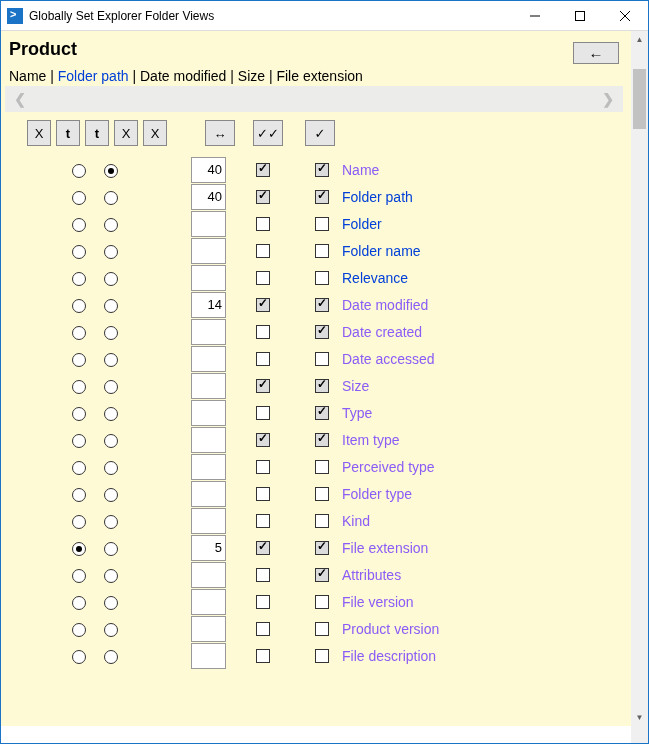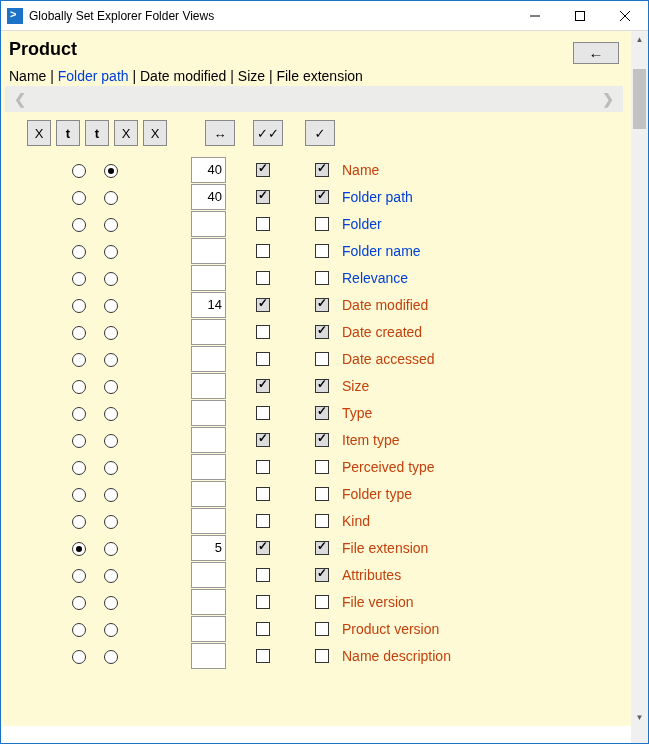--- a/index.html
+++ b/index.html
@@ -58,21 +58,21 @@
   .radio { appearance: none; width: 14px; height: 14px; border: 1px solid #333; border-radius: 50%; position: relative; cursor: pointer; background: #fff; }
   .radio:checked::after { content: ""; position: absolute; left: 3px; top: 3px; width: 6px; height: 6px; background: #000; border-radius: 50%; }
   .radio-gap { width: 50px; }
   .spin { width: 35px; height: 20px; border: 1px solid #999; background: #fff; font-size: 13px; text-align: right; padding: 12px 3px; }
   .spin.empty { color: transparent; }
   .chk-gap { width: 6px; }
   .chk { appearance: none; width: 14px; height: 14px; border: 1px solid #333; position: relative; cursor: pointer; background: #fff; }
   .chk:checked { background: #dcdcdc; }
   .chk:checked::after { content: "✓"; position: absolute; left: 1px; top: -3px; font-size: 12px; color: #000; font-weight: bold; }
   .chk-gap2 { width: 18px; }
-  .label { font-size: 14px; color: #c2410c; }
+  .label { font-size: 14px; color: #8b5cf6; }
   .label.link { color: #0040d8; }
 </style>
 </head>
 <body>
 
 <div class="window">
 
   <div class="title-bar">
     <div class="icon"></div>
     <div class="title-text">Globally Set Explorer Folder Views</div>
@@ -327,21 +327,21 @@
           </div>
           <div class="row">
             <input class="radio" type="radio" style="">
             <input class="radio" type="radio" style="">
             <div class="radio-gap"></div>
             <input class="spin empty" type="text" style="">
             <div class="chk-gap"></div>
             <input class="chk" type="checkbox" style="">
             <div class="chk-gap2"></div>
             <input class="chk" type="checkbox" style="">
-            <span class="label">Name description</span>
+            <span class="label">File description</span>
           </div>
         </div>
     </div>
 
     <div class="vscroll">
       <div class="arrow up">▲</div>
       <div class="thumb"></div>
       <div class="arrow down">▼</div>
     </div>
     <div class="hscroll"></div>

